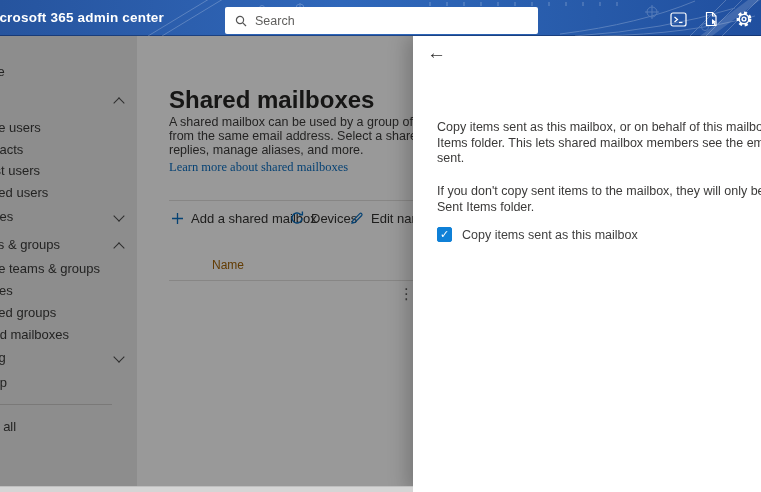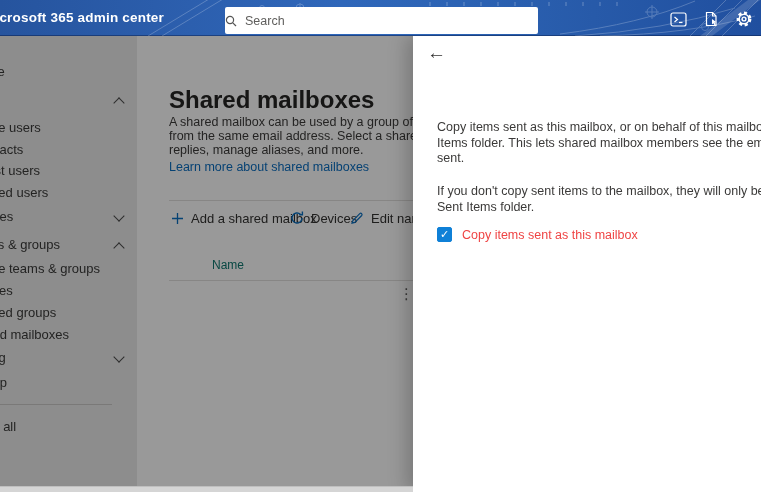--- a/index.html
+++ b/index.html
@@ -7,64 +7,64 @@
   .stage{position:relative;width:761px;height:492px;overflow:hidden;}
 
   
   .topbar{position:absolute;left:0;top:0;width:761px;height:36px;
     background:linear-gradient(90deg,#26549e 0%,#2c5fae 25%,#2f67ba 45%,#2c63b4 60%,#275aa9 78%,#204f9f 100%);
     box-shadow:inset 0 -1px 0 rgba(0,10,40,.35);z-index:20;}
   .deco{position:absolute;left:0;top:0;}
   .app-title{position:absolute;left:-16px;top:0;height:36px;line-height:36px;color:#fff;
     font-size:13.5px;font-weight:700;white-space:nowrap;letter-spacing:.2px;}
   .searchbox{position:absolute;left:225px;top:7px;width:313px;height:27px;background:#fff;
-    border-radius:2px;display:flex;align-items:center;padding-left:0;box-sizing:border-box;cursor:text;}
+    border-radius:2px;display:flex;align-items:center;padding-left:10px;box-sizing:border-box;cursor:text;}
   .searchbox .ph{margin-left:8px;font-size:12.5px;color:#5f5e5c;}
   .hicon{position:absolute;top:9px;width:20px;height:20px;display:flex;align-items:center;justify-content:center;cursor:pointer;}
 
   
   .sidebar{position:absolute;left:0;top:36px;width:137px;height:456px;background:#e6e6e6;overflow:hidden;z-index:1;}
   .nav-item{position:absolute;left:0;width:137px;height:22px;line-height:22px;font-size:13px;color:#3a3a39;
     white-space:nowrap;cursor:pointer;overflow:hidden;}
   .nav-label{display:inline-block;}
   .chev{position:absolute;right:14px;width:7px;height:7px;border-right:1.4px solid #4a4a4a;border-bottom:1.4px solid #4a4a4a;}
   .chev.up{top:10px;transform:rotate(-135deg);}
   .chev.down{top:6px;transform:rotate(45deg);}
   .nav-divider{position:absolute;left:0;top:368px;width:112px;height:1px;background:#c8c6c4;}
 
   
   .main{position:absolute;left:137px;top:36px;width:624px;height:456px;background:#fafafa;z-index:2;}
   .crumb{position:absolute;left:38px;top:6px;font-size:12px;color:#605e5c;white-space:nowrap;}
   .crumb .sep{margin:0 7px;color:#605e5c;}
   .crumb a{color:#605e5c;text-decoration:none;cursor:pointer;}
   .page-title{position:absolute;left:32px;top:34px;font-size:24px;font-weight:700;color:#252423;white-space:nowrap;}
   .desc{position:absolute;left:32px;top:79px;font-size:12.5px;line-height:14px;color:#3b3a39;white-space:nowrap;}
-  .learn{position:absolute;left:32px;top:124px;font-size:12.5px;color:#0b6cbd;white-space:nowrap;cursor:pointer;}
+  .learn{position:absolute;left:32px;top:124px;font-size:12.5px;color:#0b6cbd;white-space:nowrap;cursor:pointer;font-family:Liberation Serif, serif;}
   .divider{position:absolute;left:32px;right:0;height:1px;background:#dddbd9;}
   .tb-btn{position:absolute;top:172px;height:20px;display:flex;align-items:center;gap:7px;font-size:13px;
     color:#323130;white-space:nowrap;cursor:pointer;}
-  .col-name{position:absolute;left:75px;top:222px;font-size:12px;color:#0f766e;cursor:pointer;}
+  .col-name{position:absolute;left:75px;top:222px;font-size:12px;color:#a16207;cursor:pointer;}
   .kebab{position:absolute;left:262px;top:250px;font-size:15px;color:#5f5e5c;cursor:pointer;line-height:16px;}
 
   
   .overlay{position:absolute;left:0;top:36px;width:413px;height:456px;background:rgba(0,0,0,.39);z-index:5;}
   .bottom-strip{position:absolute;left:0;bottom:0;width:413px;height:5px;background:#d5d5d5;border-top:1px solid #bfbfbf;z-index:9;}
 
   
   .panel{position:absolute;left:413px;top:36px;width:560px;height:456px;background:#fff;z-index:8;
     box-shadow:-6px 0 18px rgba(0,0,0,.22);}
   .back{position:absolute;left:14px;top:6px;font-size:19px;color:#323130;cursor:pointer;}
   .panel-title{position:absolute;left:22px;top:32px;font-size:21px;font-weight:700;color:#1b1a19;white-space:nowrap;}
   .ppar{position:absolute;left:24px;font-size:12.5px;line-height:15.5px;color:#3b3a39;white-space:nowrap;}
   .cb-row{position:absolute;left:24px;height:17px;display:flex;align-items:center;cursor:pointer;}
   .cb{width:15px;height:15px;border:1px solid #8a8886;border-radius:2px;background:#fff;box-sizing:border-box;
     display:flex;align-items:center;justify-content:center;flex:0 0 auto;}
   .cb.checked{background:#0f80d7;border-color:#0f80d7;}
   .cb.checked::after{content:"\2713";color:#fff;font-size:11px;font-weight:700;line-height:1;}
-  .cb-label{margin-left:10px;font-size:12.5px;color:#ef4444;white-space:nowrap;}
+  .cb-label{margin-left:10px;font-size:12.5px;color:#404040;white-space:nowrap;}
 </style>
 </head>
 <body>
 
 <div class="stage">
 
   <header class="topbar">
     <svg class="deco" width="761" height="36" viewBox="0 0 761 36">
       <g stroke="#ffffff" fill="none" opacity="0.22" stroke-width="1">
         <path d="M148 36 L214 -4"></path>

